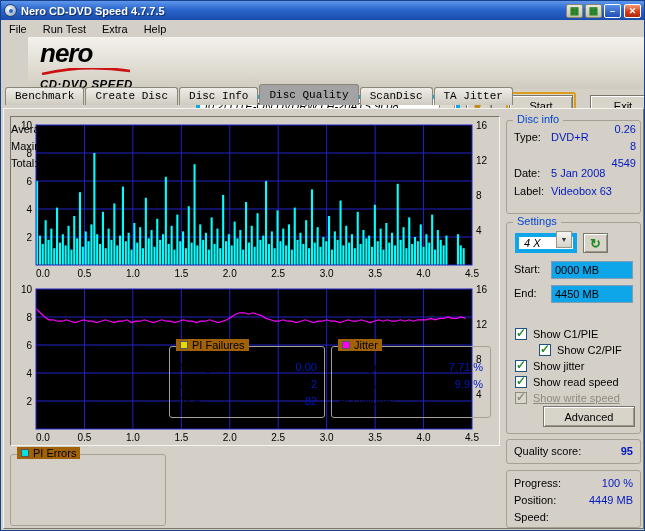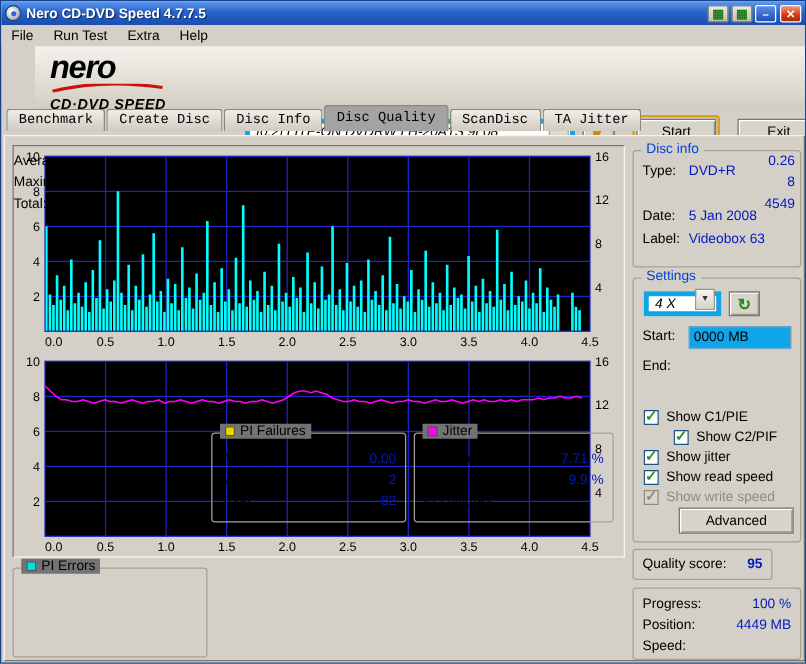--- a/index.html
+++ b/index.html
@@ -68,29 +68,29 @@
   .lbl { white-space:nowrap; }
   .val { color:#0018c0; white-space:nowrap; }
   .val-right { margin-left:auto; }
   .fixed-col { width:37px; flex:none; }
 
   .field { position:absolute; height:18px; background:#0ea5e9; border:1px solid #7f9db9; font:11px "Liberation Sans",sans-serif; padding:0 3px; color:#000; }
 
   .cbrow { position:absolute; left:8px; right:4px; height:14px; display:flex; align-items:center; }
   .cb { width:12px; height:12px; background:#fff; border:1px solid #1d5281; margin-right:6px; position:relative; flex:none; }
   .cb.checked::after { content:"✓"; position:absolute; left:0px; top:-3px; font-size:12px; font-weight:bold; color:#2d8a2d; }
-  .cbrow.disabled { color:#8f8b7f; }
+  .cbrow.disabled { color:#8f8b7f;text-decoration:underline; }
   .cbrow.disabled .cb { background:#d9d6cc; border-color:#8f8b7f; }
   .cbrow.disabled .cb.checked::after { color:#8f8b7f; }
 
   .combo-speed { left:8px; top:10px; width:62px; height:20px; }
   .refresh-btn { position:absolute; left:76px; top:10px; width:25px; height:20px; font-size:13px; color:#1c8a1c; font-weight:bold; }
   .advanced-btn { position:absolute; left:36px; top:183px; width:92px; height:21px; }
 
-  .stat-title { position:absolute; top:-8px; left:6px; background:#737373; padding:0 4px; }
+  .stat-title { position:absolute; top:-8px; left:6px; background:#a16207; padding:0 4px; }
 </style>
 </head>
 <body>
 
 <div class="window">
 
   <div class="titlebar">
     <div class="title-icon"></div>
     <div class="title-text">Nero CD-DVD Speed 4.7.7.5</div>
     <div class="tb-btn tb-green">
@@ -392,20 +392,21 @@
       <div class="btn refresh-btn">
           <span>↻</span>
         </div>
       <div class="row" style="top:40px;">
           <span class="lbl">Start:</span>
         </div>
       <input class="field" style="left: 44px; top: 38px; width: 82px;" value="0000 MB">
       <div class="row" style="top:64px;">
           <span class="lbl">End:</span>
         </div>
+      <input class="field" style="left: 44px; top: 62px; width: 82px;" value="4450 MB">
 
       <div class="cbrow" style="top:104px;">
           <span class="cb checked"></span>
           <span>Show C1/PIE</span>
         </div>
       <div class="cbrow" style="top:120px;padding-left:24px;">
           <span class="cb checked"></span>
           <span>Show C2/PIF</span>
         </div>
       <div class="cbrow" style="top:136px;">
@@ -417,21 +418,21 @@
           <span>Show read speed</span>
         </div>
       <div class="cbrow disabled" style="top:168px;">
           <span class="cb checked"></span>
           <span>Show write speed</span>
         </div>
 
       <div class="btn advanced-btn">Advanced</div>
     </div>
 
-    <div class="group" style="left:502px; top:330px; width:112px; height:25px;">
+    <div class="group" style="left:502px; top:330px; width:135px; height:25px;">
       <div class="row" style="top:5px;">
         <span class="lbl">Quality score:</span>
         <span class="val val-right" style="font-weight:bold;">95</span>
       </div>
     </div>
 
     <div class="group" style="left:502px; top:361px; width:135px; height:58px;">
       <div class="row" style="top:6px;">
           <span class="lbl">Progress:</span>
           <span class="val val-right">100 %</span>

